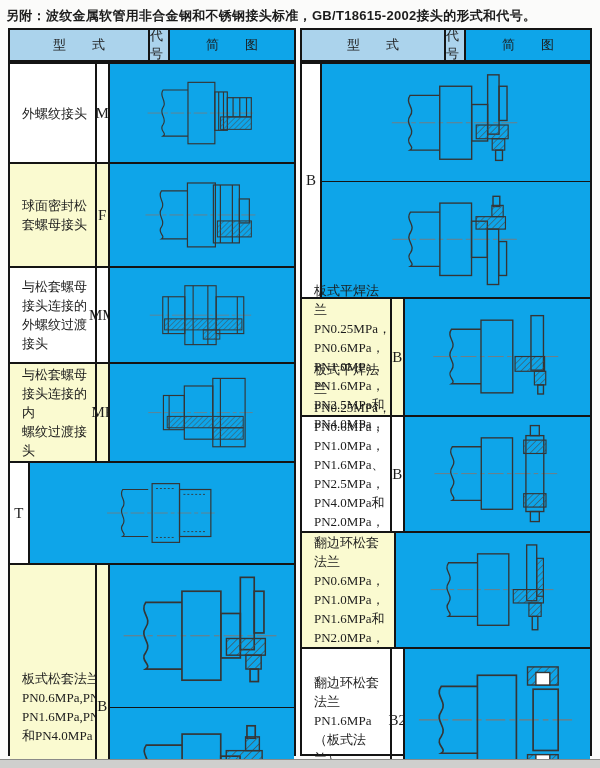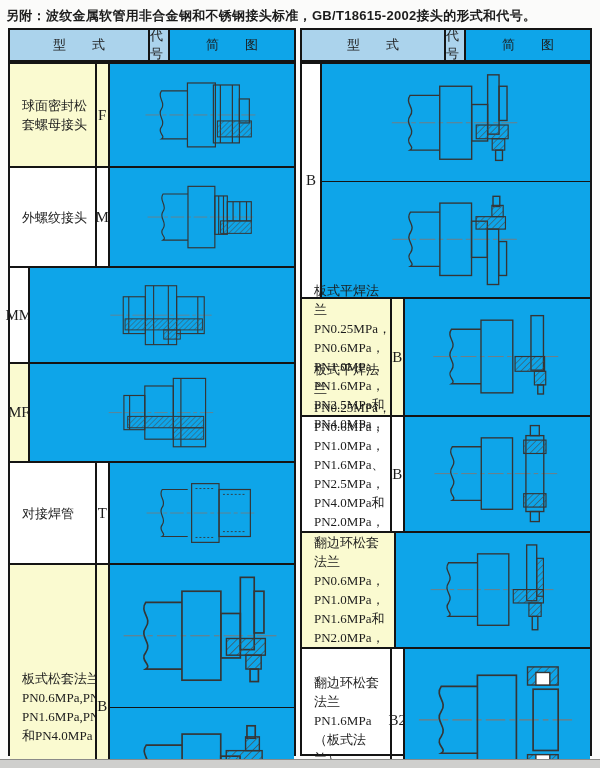--- a/index.html
+++ b/index.html
@@ -58,50 +58,20 @@
 
 <div class="tables">
 
   <div class="tbl lt" style="width:288px">
     <div class="thead">
       <div class="c type hcell">型　　式</div>
       <div class="c code hcell">代号</div>
       <div class="c diag hcell">简　　图</div>
     </div>
 
-    <div class="row hl" style="height:104px">
-      <div class="c type">
-          <div class="type-text">球面密封松套螺母接头</div>
-        </div>
-      <div class="c code">F</div>
-      <div class="c diag">
-          <div class="dwrap">
-            <svg viewBox="0 0 120 96" preserveAspectRatio="xMidYMid meet">
-    <defs>
-                <pattern id="hp2" width="4" height="4" patternUnits="userSpaceOnUse" patternTransform="rotate(45)">
-      <line x1="0" y1="0" x2="0" y2="4" stroke="#4a4a4a" stroke-width="1"></line>
-                </pattern>
-              </defs>
-    <line x1="4" y1="48" x2="116" y2="48" stroke="#7a7a7a" stroke-width="0.8" stroke-dasharray="14 3 4 3"></line>
-    <g fill="none" stroke="#353535" stroke-width="1.2">
-                <path d="M46,24 H20 C15,31 25,35 20,42 C15,49 25,53 20,60 C15,66 25,69 20,72 H46"></path>
-                <rect x="46" y="16" width="28" height="64"></rect>
-                <rect x="72" y="18" width="26" height="58"></rect>
-                <line x1="79" y1="18" x2="79" y2="76"></line>
-                <line x1="91" y1="18" x2="91" y2="76"></line>
-     <rect x="98" y="32" width="10" height="24"></rect>
-              </g>
-    <g stroke="#353535" stroke-width="1" fill="url(#hp2)">
-                <rect x="76" y="54" width="34" height="16"></rect>
-              </g>
-            </svg>
-          </div>
-        </div>
-    </div>
-
     <div class="row" style="height:100px">
       <div class="c type">
           <div class="type-text">外螺纹接头</div>
         </div>
       <div class="c code">M</div>
       <div class="c diag">
           <div class="dwrap">
             <svg viewBox="0 0 120 96" preserveAspectRatio="xMidYMid meet">
     <defs>
                 <pattern id="hp1" width="4" height="4" patternUnits="userSpaceOnUse" patternTransform="rotate(45)">
@@ -121,21 +91,55 @@
                 <line x1="107" y1="32" x2="107" y2="52"></line>
               </g>
     <g stroke="#353535" stroke-width="1" fill="url(#hp1)">
                 <rect x="80" y="52" width="32" height="13"></rect>
               </g>
             </svg>
           </div>
         </div>
     </div>
 
+    <div class="row hl" style="height:104px">
+      <div class="c type">
+          <div class="type-text">球面密封松套螺母接头</div>
+        </div>
+      <div class="c code">F</div>
+      <div class="c diag">
+          <div class="dwrap">
+            <svg viewBox="0 0 120 96" preserveAspectRatio="xMidYMid meet">
+    <defs>
+                <pattern id="hp2" width="4" height="4" patternUnits="userSpaceOnUse" patternTransform="rotate(45)">
+      <line x1="0" y1="0" x2="0" y2="4" stroke="#4a4a4a" stroke-width="1"></line>
+                </pattern>
+              </defs>
+    <line x1="4" y1="48" x2="116" y2="48" stroke="#7a7a7a" stroke-width="0.8" stroke-dasharray="14 3 4 3"></line>
+    <g fill="none" stroke="#353535" stroke-width="1.2">
+                <path d="M46,24 H20 C15,31 25,35 20,42 C15,49 25,53 20,60 C15,66 25,69 20,72 H46"></path>
+                <rect x="46" y="16" width="28" height="64"></rect>
+                <rect x="72" y="18" width="26" height="58"></rect>
+                <line x1="79" y1="18" x2="79" y2="76"></line>
+                <line x1="91" y1="18" x2="91" y2="76"></line>
+     <rect x="98" y="32" width="10" height="24"></rect>
+              </g>
+    <g stroke="#353535" stroke-width="1" fill="url(#hp2)">
+                <rect x="76" y="54" width="34" height="16"></rect>
+              </g>
+            </svg>
+          </div>
+        </div>
+    </div>
+
     <div class="row" style="height:96px">
+      <div class="c type">
+          <div class="type-text">与松套螺母接头连接的
+外螺纹过渡接头</div>
+        </div>
       <div class="c code">MM</div>
       <div class="c diag">
           <div class="dwrap">
             <svg viewBox="0 0 120 96" preserveAspectRatio="xMidYMid meet">
     <defs>
                 <pattern id="hp3" width="4" height="4" patternUnits="userSpaceOnUse" patternTransform="rotate(45)">
       <line x1="0" y1="0" x2="0" y2="4" stroke="#4a4a4a" stroke-width="1"></line>
                 </pattern>
               </defs>
     <line x1="4" y1="48" x2="116" y2="48" stroke="#7a7a7a" stroke-width="0.8" stroke-dasharray="14 3 4 3"></line>
@@ -151,20 +155,24 @@
     <g stroke="#353535" stroke-width="1" fill="url(#hp3)">
                 <rect x="20" y="52" width="84" height="12"></rect>
                 <rect x="62" y="64" width="18" height="10"></rect>
               </g>
             </svg>
           </div>
         </div>
     </div>
 
     <div class="row hl" style="height:99px">
+      <div class="c type">
+          <div class="type-text">与松套螺母接头连接的内
+螺纹过渡接头</div>
+        </div>
       <div class="c code">MF</div>
       <div class="c diag">
           <div class="dwrap">
             <svg viewBox="0 0 120 96" preserveAspectRatio="xMidYMid meet">
     <defs>
                 <pattern id="hp4" width="4" height="4" patternUnits="userSpaceOnUse" patternTransform="rotate(45)">
       <line x1="0" y1="0" x2="0" y2="4" stroke="#4a4a4a" stroke-width="1"></line>
                 </pattern>
               </defs>
     <line x1="4" y1="48" x2="116" y2="48" stroke="#7a7a7a" stroke-width="0.8" stroke-dasharray="14 3 4 3"></line>
@@ -178,23 +186,20 @@
     <g stroke="#353535" stroke-width="1" fill="url(#hp4)">
                 <rect x="24" y="52" width="80" height="12"></rect>
                 <rect x="72" y="64" width="32" height="12"></rect>
               </g>
             </svg>
           </div>
         </div>
     </div>
 
     <div class="row" style="height:102px">
-      <div class="c type">
-          <div class="type-text">对接焊管</div>
-        </div>
       <div class="c code">T</div>
       <div class="c diag">
           <div class="dwrap">
             <svg viewBox="0 0 120 96" preserveAspectRatio="xMidYMid meet">
     <defs>
                 <pattern id="hp5" width="4" height="4" patternUnits="userSpaceOnUse" patternTransform="rotate(45)">
       <line x1="0" y1="0" x2="0" y2="4" stroke="#4a4a4a" stroke-width="1"></line>
                 </pattern>
               </defs>
     <line x1="4" y1="48" x2="116" y2="48" stroke="#7a7a7a" stroke-width="0.8" stroke-dasharray="14 3 4 3"></line>

